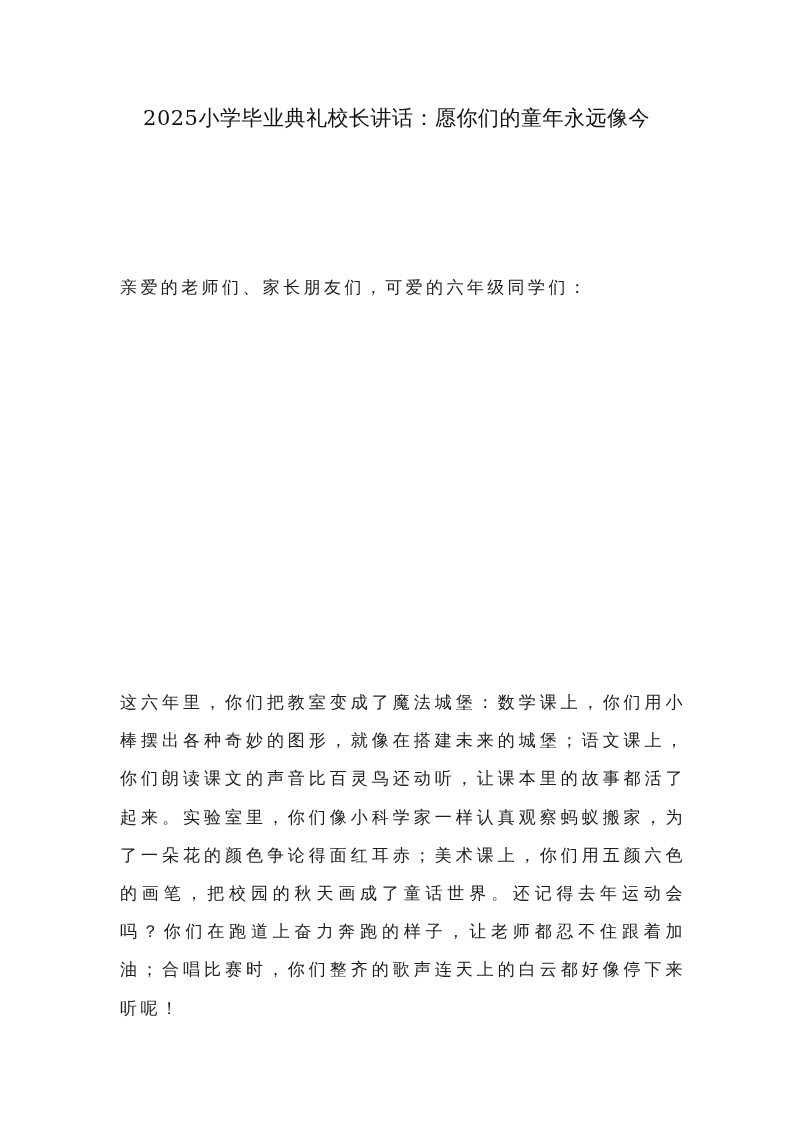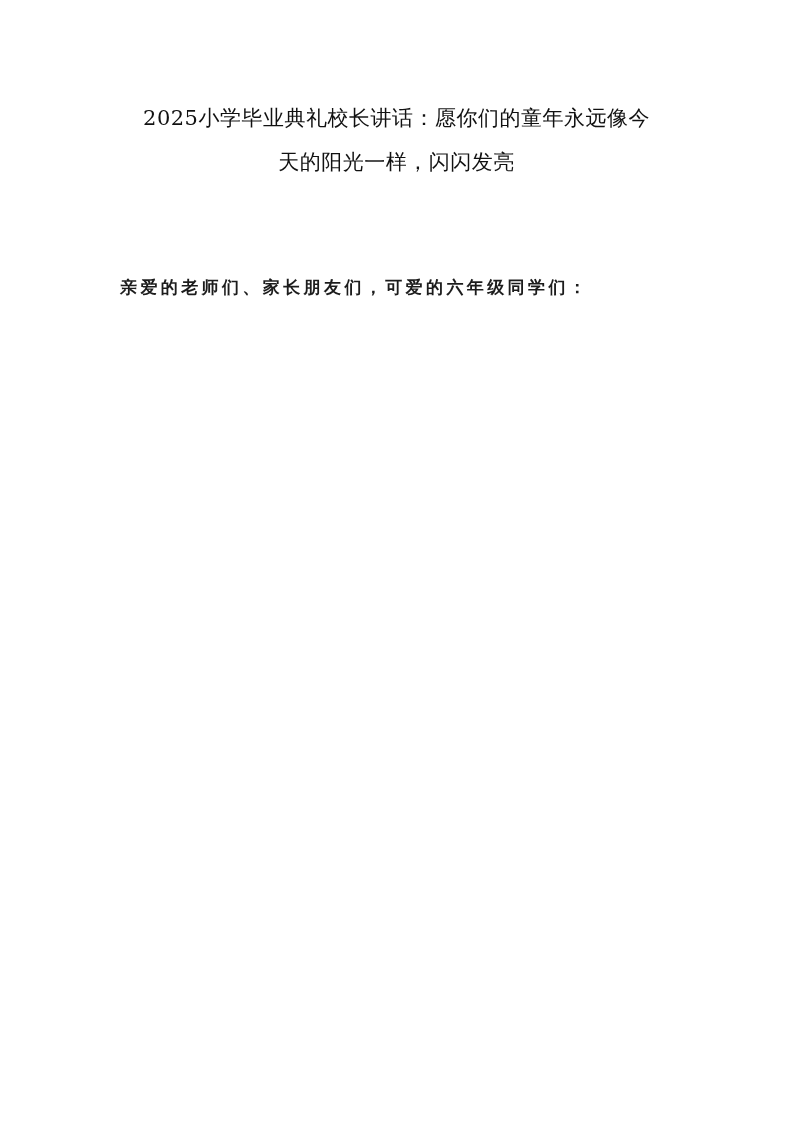--- a/index.html
+++ b/index.html
@@ -39,29 +39,28 @@
   .para {
     position: absolute;
     left: 120px;
     width: 566px;
     margin: 0;
     font-size: 17px;
     line-height: 38.2px;
     letter-spacing: 3.4px;
     color: #1c1c1c;
     text-align: justify;
-    font-weight: bold;
   }
   .p-greeting { top: 268px; }
   .p-1 { top: 339px; }
   .p-2 { top: 683px; }
 </style>
 </head>
 <body>
 
 <div class="page">
   <h1 class="title">
     <span>2025小学毕业典礼校长讲话：愿你们的童年永远像今</span><br>
-    <span>天的阳光一样，闪闪发亮</span>
   </h1>
 
   <p class="para p-greeting">亲爱的老师们、家长朋友们，可爱的六年级同学们：</p>
+  <p class="para p-2">这六年里，你们把教室变成了魔法城堡：数学课上，你们用小棒摆出各种奇妙的图形，就像在搭建未来的城堡；语文课上，你们朗读课文的声音比百灵鸟还动听，让课本里的故事都活了起来。实验室里，你们像小科学家一样认真观察蚂蚁搬家，为了一朵花的颜色争论得面红耳赤；美术课上，你们用五颜六色的画笔，把校园的秋天画成了童话世界。还记得去年运动会吗？你们在跑道上奋力奔跑的样子，让老师都忍不住跟着加油；合唱比赛时，你们整齐的歌声连天上的白云都好像停下来听呢！</p>
 </div>
 
 </body></html>

